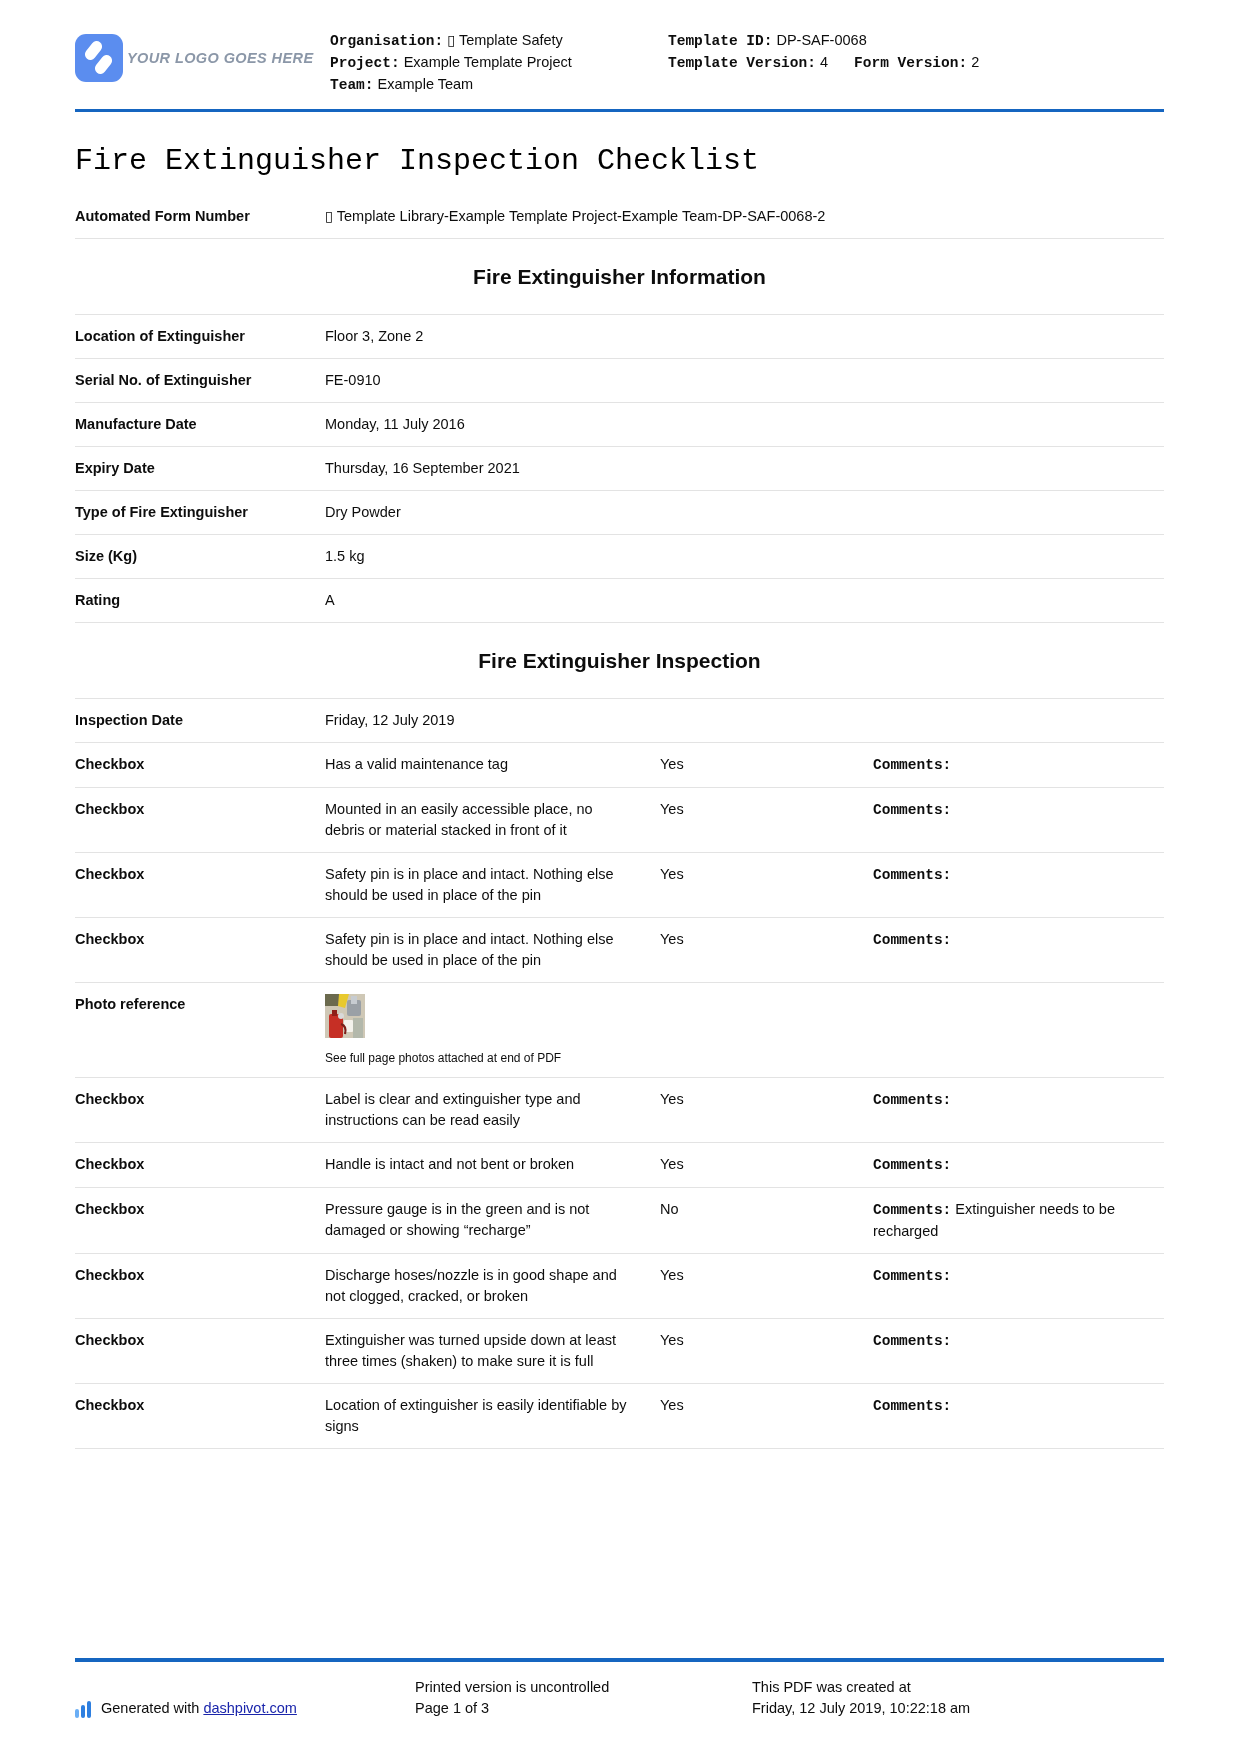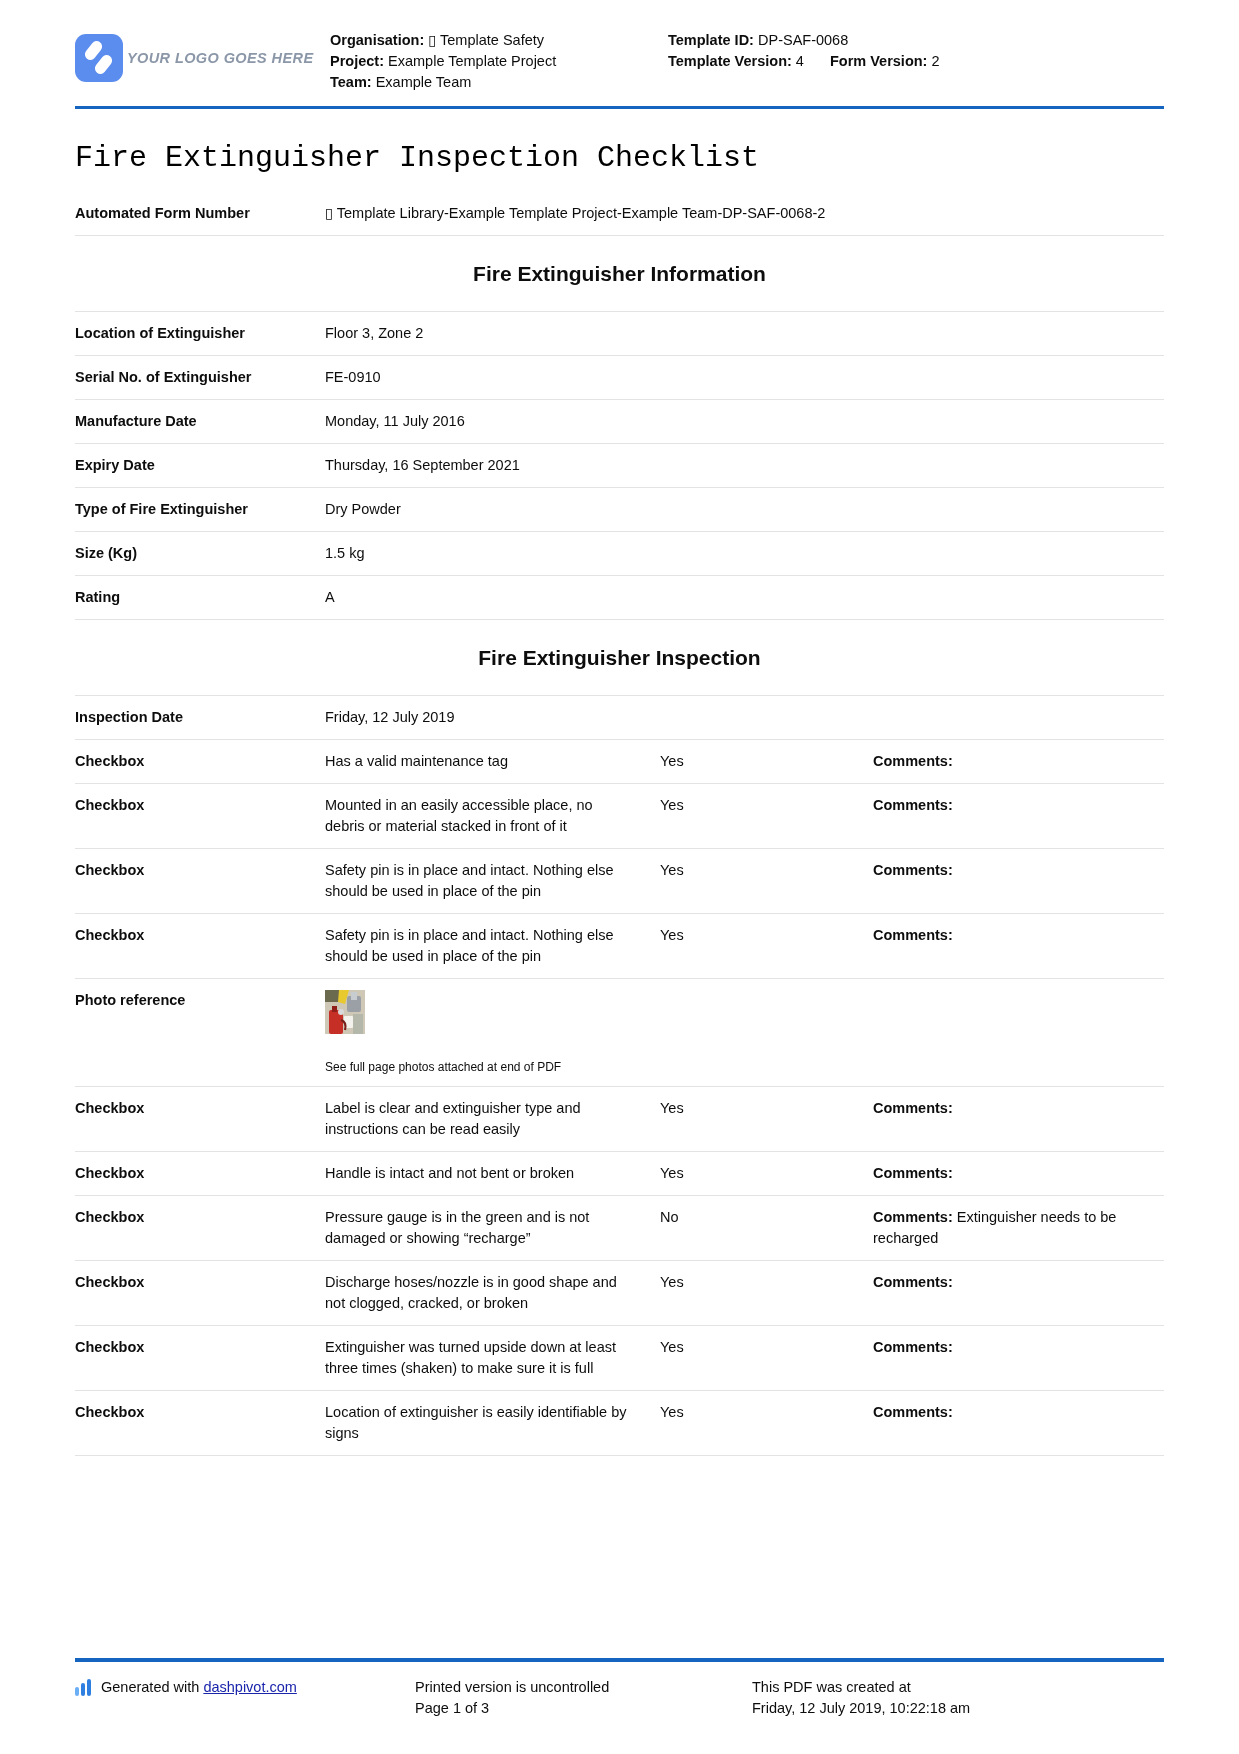--- a/index.html
+++ b/index.html
@@ -15,47 +15,47 @@
   .header { display:flex; align-items:flex-start; }
   .logo-wrap { width:255px; display:flex; align-items:center; gap:4px; padding-top:4px; }
   .logo-box { width:48px; height:48px; background:#5b8def; border-radius:11px; position:relative; flex:0 0 auto; }
   .pill { position:absolute; background:#ffffff; width:11px; height:21px; border-radius:6px; }
   .pill.p1 { left:13px; top:6px;  transform:rotate(38deg); }
   .pill.p2 { left:23px; top:20px; transform:rotate(38deg); }
   .logo-text { color:#8b97a8; font-weight:bold; font-style:italic; font-size:14.5px; letter-spacing:.4px; white-space:nowrap; }
   .hcol1 { width:338px; }
   .hcol2 { flex:1; }
   .hline { white-space:nowrap; }
-  .b { font-weight:bold; }
+  .b { font-weight:bold;font-family:Liberation Mono, monospace; }
   .gap { display:inline-block; width:26px; }
   .small-val { font-size:13px; }
   .header-rule { height:3px; background:#1565c0; margin-top:13px; }
 
   
   .doc-title { font-size:30px; font-weight:400; line-height:36px; margin:31px 0 16px 0; color:#000;font-family:Liberation Mono, monospace; }
 
   
   .form-row { display:flex; border-bottom:1px solid #e3e3e3; padding:11px 0; }
   .col-label { width:250px; font-weight:bold; padding-right:14px; }
   .col-value { flex:1; }
   .col-desc { width:335px; padding-right:30px; }
   .col-answer { width:168px; }
   .col-comments { flex:1;margin-left:45px; }
   .section-heading { text-align:center; font-size:21px; font-weight:bold; line-height:26px;
                      padding:25px 0 24px 0; border-bottom:1px solid #e3e3e3; }
 
   
   .photo-thumb { width:40px; height:44px; display:block; border:0; }
-  .photo-caption { font-size:12px; line-height:16px; margin-top:25px; color:#0d0d0d; }
+  .photo-caption { font-size:12px; line-height:16px; margin-top:12px; color:#0d0d0d; }
 
   
   .footer-area { position:absolute; left:75px; right:75px; top:1658px; }
   .footer-rule { height:4px; background:#1565c0; }
   .footer { display:flex; margin-top:15px; }
-  .fcol1 { width:340px; display:flex; align-items:flex-start; gap:8px; }
+  .fcol1 { width:340px; display:flex; align-items:flex-end; gap:8px; }
   .fcol2 { width:337px; }
   .fcol3 { flex:1; }
   .bars-icon { width:18px; height:18px; position:relative; flex:0 0 auto; margin-top:2px; }
   .bar { position:absolute; bottom:1px; width:4px; border-radius:2px; }
   .bar1 { left:0;  height:9px;  background:#6aaef5; }
   .bar2 { left:6px; height:13px; background:#2e7fe0; }
   .bar3 { left:12px; height:17px; background:#2e7fe0; }
   a.dp-link { color:#1a25ab; text-decoration:underline; }
 </style>
 </head>

